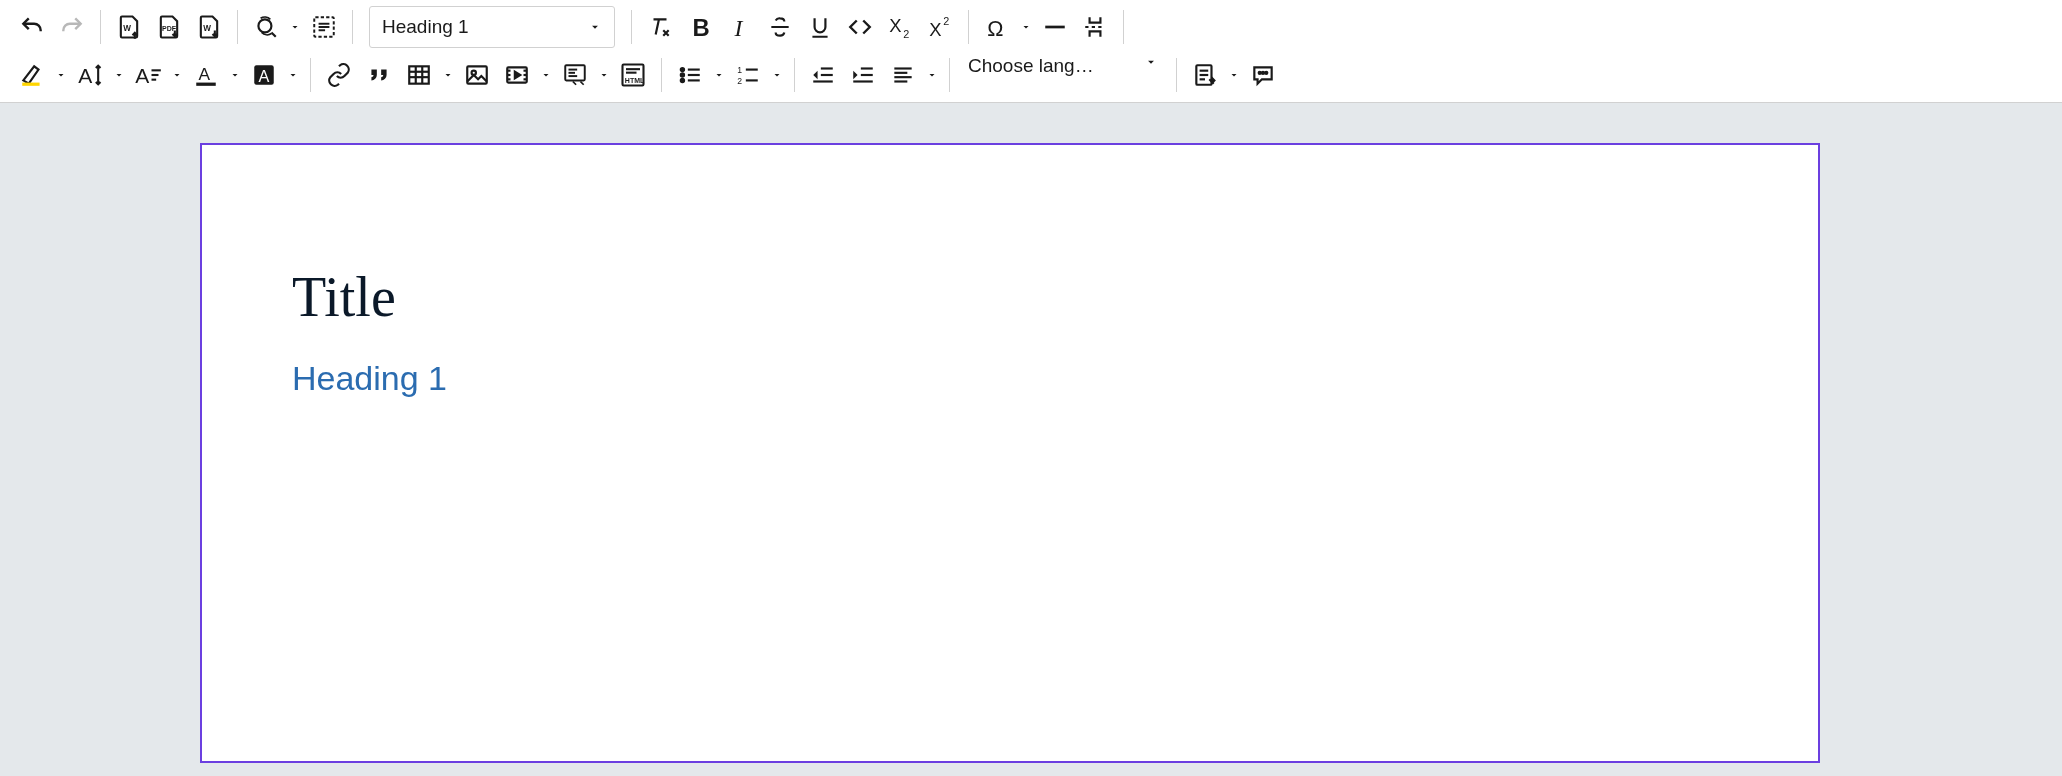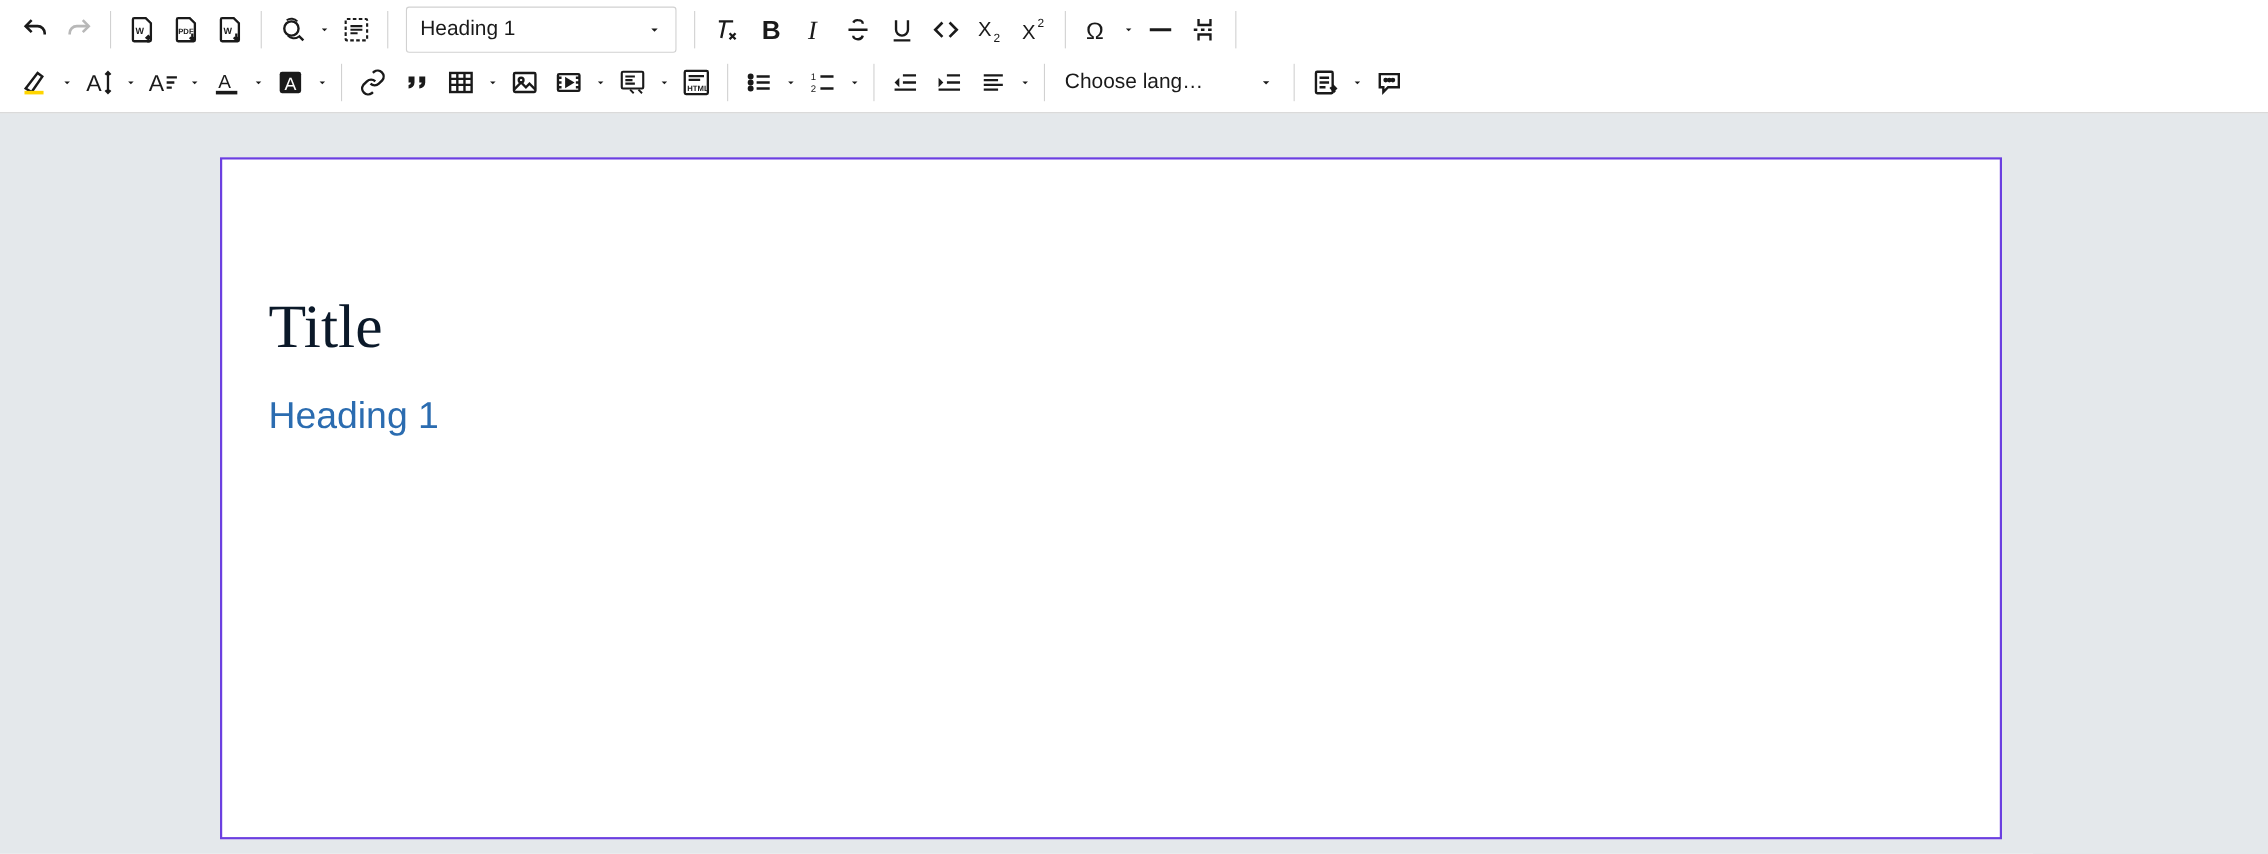--- a/index.html
+++ b/index.html
@@ -4,23 +4,23 @@
 <style>
   html,body{margin:0;padding:0;font-family:Arial,Helvetica,sans-serif;background:#e4e8eb;width:2062px;height:776px;overflow:hidden}
   .toolbar{background:#fff;border-bottom:1px solid #d1d1d1;padding:4px 12px;display:flex;flex-direction:column;gap:2px}
   .row{display:flex;align-items:center;height:46px}
   .btn{display:inline-flex;align-items:center;justify-content:center;min-width:40px;height:40px;cursor:pointer;border-radius:3px;color:#1a1a1a}
   .btn svg{pointer-events:none}
   .sep{width:1px;height:34px;background:#d1d1d1;margin:0 8px}
   .dd{display:inline-flex;align-items:center;justify-content:center;width:18px;height:40px;cursor:pointer;color:#1a1a1a}
   .dd svg{pointer-events:none}
   .heading-select{border:1px solid #d1d1d1;border-radius:3px;height:40px;width:220px;display:flex;align-items:center;justify-content:space-between;padding:0 12px;margin:0 8px;font-size:19px;color:#1a1a1a;cursor:pointer}
-  .lang-select{height:40px;width:190px;display:flex;align-items:center;justify-content:space-between;padding:0 10px;font-size:19px;color:#1a1a1a;cursor:pointer}
+  .lang-select{height:40px;width:190px;display:flex;align-items:flex-start;justify-content:space-between;padding:0 10px;font-size:19px;color:#1a1a1a;cursor:pointer}
   .canvas{padding-top:40px;display:flex;justify-content:flex-start;padding-left:200px}
-  .page{width:1620px;background:#fff;border:2px solid #6b3fe0;min-height:620px;padding:120px 90px 40px 42px;box-sizing:border-box}
+  .page{width:1620px;background:#fff;border:2px solid #6b3fe0;min-height:620px;padding:120px 90px 40px 90px;box-sizing:border-box}
   .title{font-size:56px;font-weight:400;color:#0b1929;margin:0 0 30px 0;font-family:Georgia,serif}
   .h1{font-size:34px;font-weight:400;color:#2b6cb0;margin:0 0 50px 0}
   .body{font-size:24px;color:#0b1929;margin:0}
   .disabled{color:#b8b8b8}
   .grp{display:flex;align-items:center}
 </style>
 </head>
 <body>
 
 <div class="toolbar">

